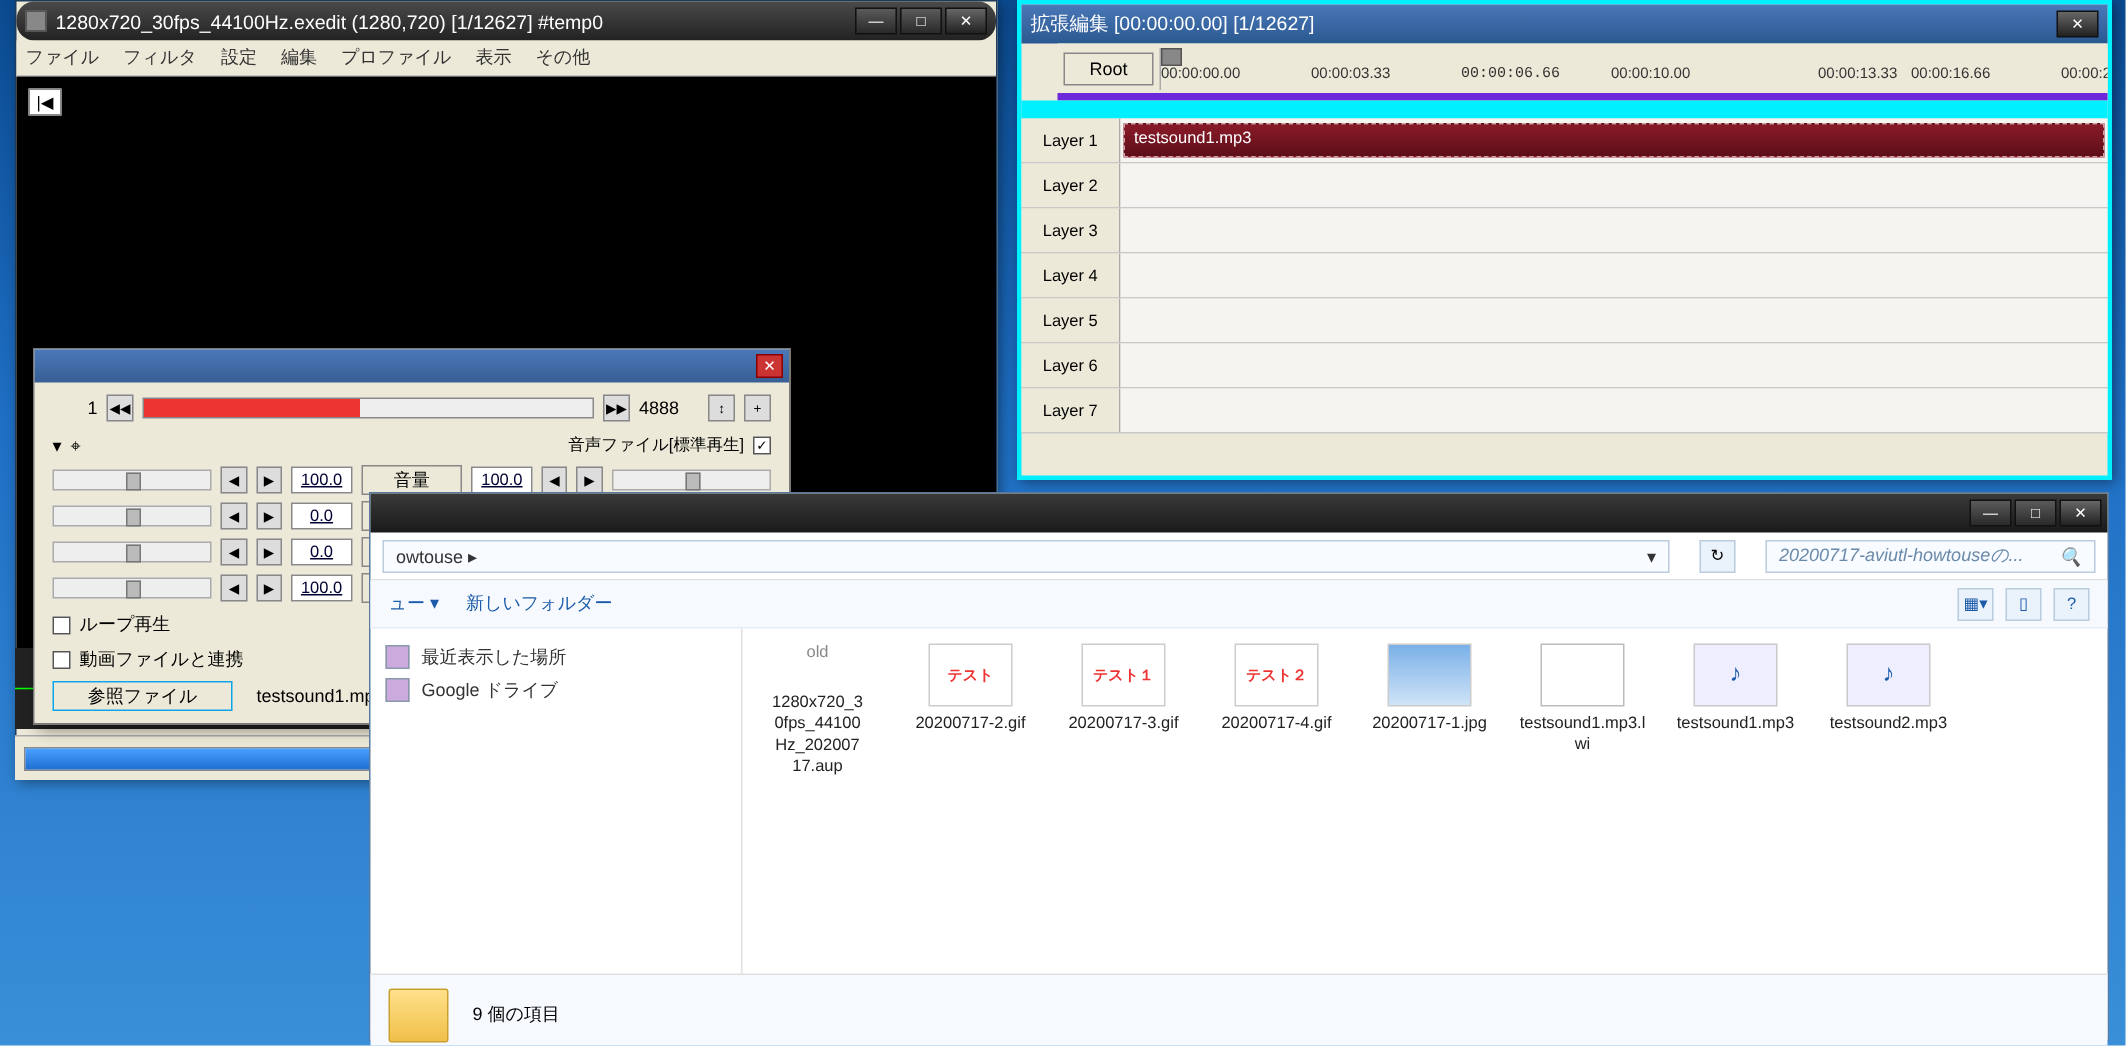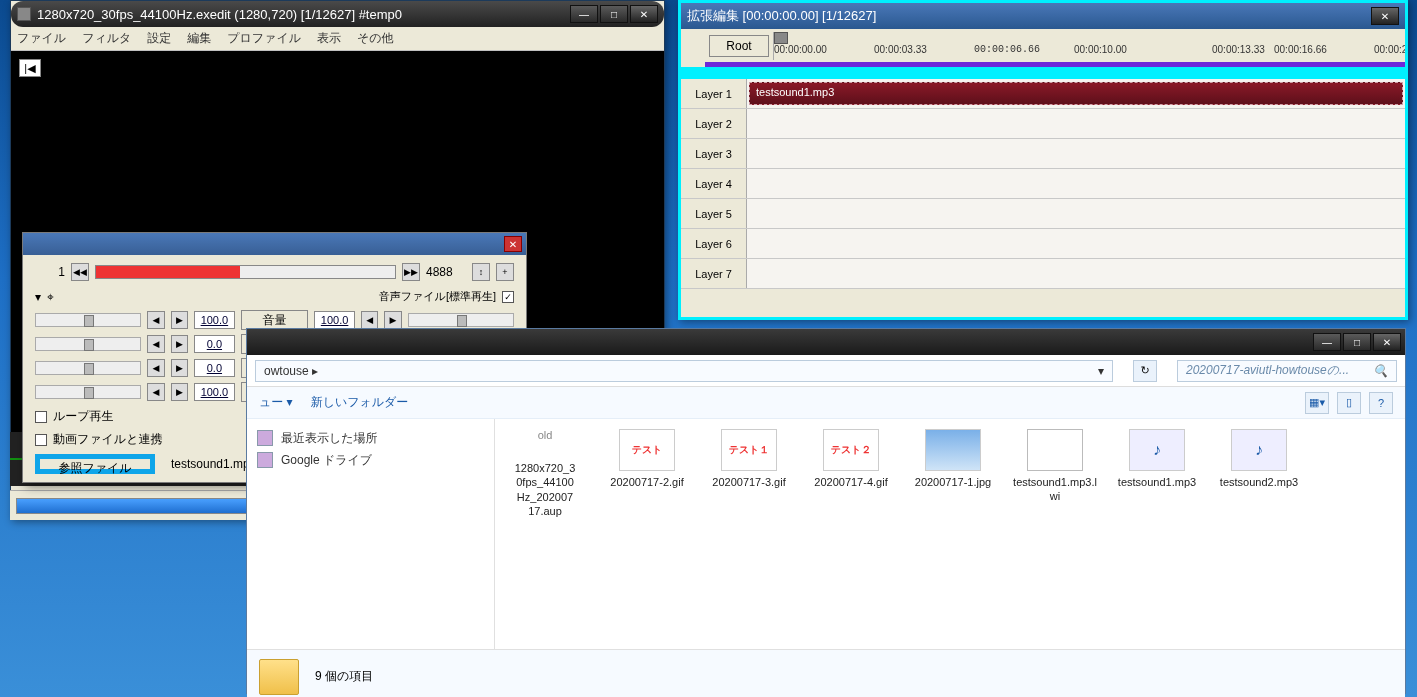--- a/index.html
+++ b/index.html
@@ -30,21 +30,21 @@
 .headline { display:flex; align-items:center; gap:6px; margin-bottom:6px; }
 .headline .lbl { margin-left:auto; font-size:11px; }
 .chk { width:12px; height:12px; border:1px solid #555; background:#fff; display:inline-flex; align-items:center; justify-content:center; font-size:9px; }
 .prow { display:flex; align-items:center; gap:6px; margin-bottom:4px; }
 .mini-slider { width:110px; height:14px; background:#eee; border:1px solid #aaa; position:relative; }
 .mini-slider::after { content:""; position:absolute; top:1px; width:8px; height:10px; background:#bbb; border:1px solid #777; }
 .mini-slider.center::after { left:50%; margin-left:-4px; }
 .valbox { width:42px; height:18px; border:1px solid #888; background:#fff; text-align:center; line-height:16px; font-size:11px; text-decoration:underline; color:#003; }
 .pnamebtn { width:70px; height:20px; border:1px solid #888; background:#ece9d8; text-align:center; line-height:18px; cursor:pointer; }
 .chkrow { display:flex; align-items:center; gap:6px; margin-top:6px; }
-.refbtn { width:120px; height:20px; border:5px solid #0ea5e9; background:#ece9d8; text-align:center; line-height:18px; cursor:pointer; }
+.refbtn { width:120px; height:20px; border:1px solid #0ea5e9; background:#ece9d8; text-align:center; line-height:18px; cursor:pointer; }
 .refname { padding-left:10px; }
 
 
 .wave { position:absolute; background:#222; }
 .wave svg { width:100%; height:100%; }
 .playbar { position:absolute; background:#ece9d8; border-top:1px solid #aaa; display:flex; align-items:center; padding:4px 6px; gap:6px; }
 .progress { flex:1; height:16px; background:#ddd; border:1px solid #888; position:relative; }
 .progress .pf { position:absolute; left:0; top:0; bottom:0; width:50%; background:linear-gradient(180deg,#49a0ff,#1f6fd0); }
 .pbtn { width:22px; height:20px; border:1px solid #888; background:#ece9d8; font-size:10px; display:flex; align-items:center; justify-content:center; cursor:pointer; }
 

